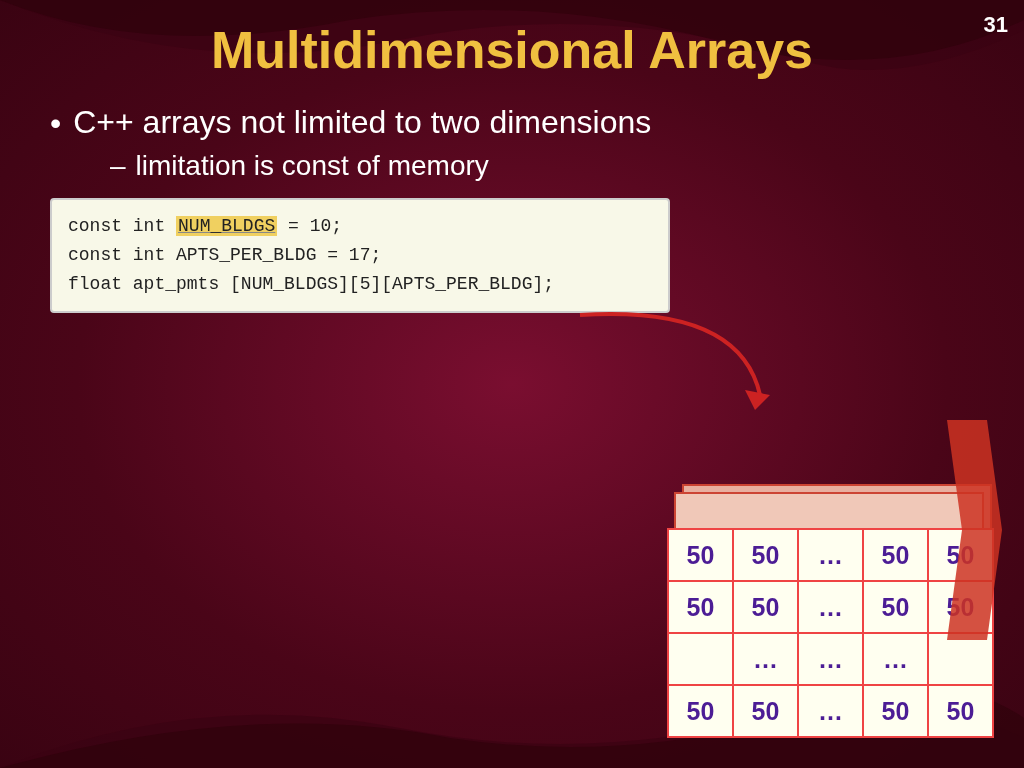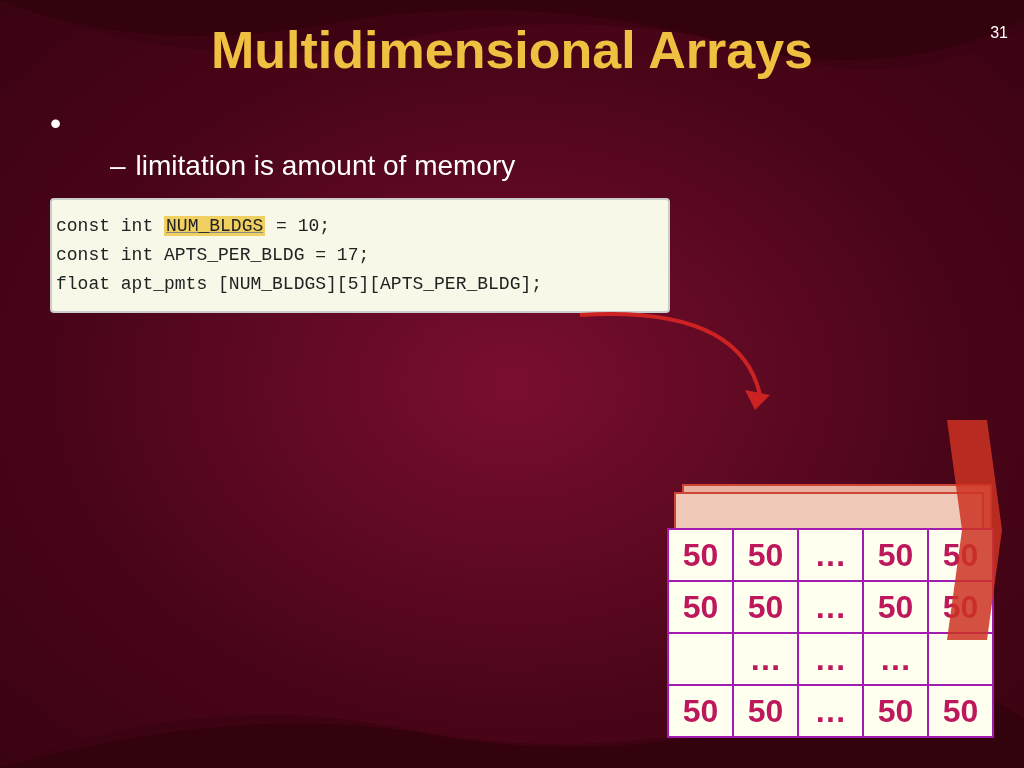--- a/index.html
+++ b/index.html
@@ -24,25 +24,25 @@
     .waves-top, .waves-bottom {
       position: absolute;
       width: 100%;
     }
     .waves-top { top: 0; }
     .waves-bottom { bottom: 0; }
 
     
     .slide-number {
       position: absolute;
-      top: 24px;
+      top: 12px;
       right: 16px;
       color: white;
-      font-size: 16px;
-      font-weight: normal;
+      font-size: 22px;
+      font-weight: bold;
       z-index: 10;
     }
 
     
     .content {
       position: absolute;
       top: 0;
       left: 0;
       width: 100%;
       height: 100%;
@@ -89,21 +89,21 @@
 
     .dash {
       font-size: 28px;
     }
 
     
     .code-box {
       background: #f8f8e8;
       border: 2px solid #ccc;
       border-radius: 4px;
-      padding: 12px 4px;
+      padding: 12px 16px;
       font-family: 'Courier New', Courier, monospace;
       font-size: 18px;
       color: #222;
       margin-left: 0;
       margin-bottom: 17px;
       width: 620px;
       line-height: 1.6;
       position: relative;
       z-index: 6;
     }
@@ -155,28 +155,28 @@
 
     
     .grid-table {
       position: relative;
       z-index: 8;
       border-collapse: collapse;
       background: #fffff0;
     }
 
     .grid-table td {
-      border: 2px solid #a21caf;
+      border: 2px solid #ef4444;
       width: 65px;
       height: 52px;
       text-align: center;
       vertical-align: middle;
-      font-size: 32px;
+      font-size: 25px;
       font-weight: bold;
-      color: #be185d;
+      color: #4c1d95;
       background: #fffff0;
     }
 
     .grid-table td.empty-cell {
       background: #fffff0;
     }
 
     
     .curved-arrow {
       position: absolute;
@@ -205,25 +205,26 @@
 </div>
 
 <div class="slide-number">31</div>
 
 <div class="content">
 
   <div class="title">Multidimensional Arrays</div>
 
   <div class="bullet-item">
     <span class="bullet-dot">•</span>
+    <span>C++ arrays not limited to two dimensions</span>
   </div>
 
   <div class="sub-bullet">
     <span class="dash">–</span>
-    <span>limitation is amount of memory</span>
+    <span>limitation is const of memory</span>
   </div>
 
   <div class="code-box">
     <div>
       <span>const int </span><span class="code-highlight">NUM_BLDGS</span><span> = 10;</span>
     </div>
     <div>const int APTS_PER_BLDG = 17;</div>
     <div>float apt_pmts [NUM_BLDGS][5][APTS_PER_BLDG];</div>
   </div>
 

